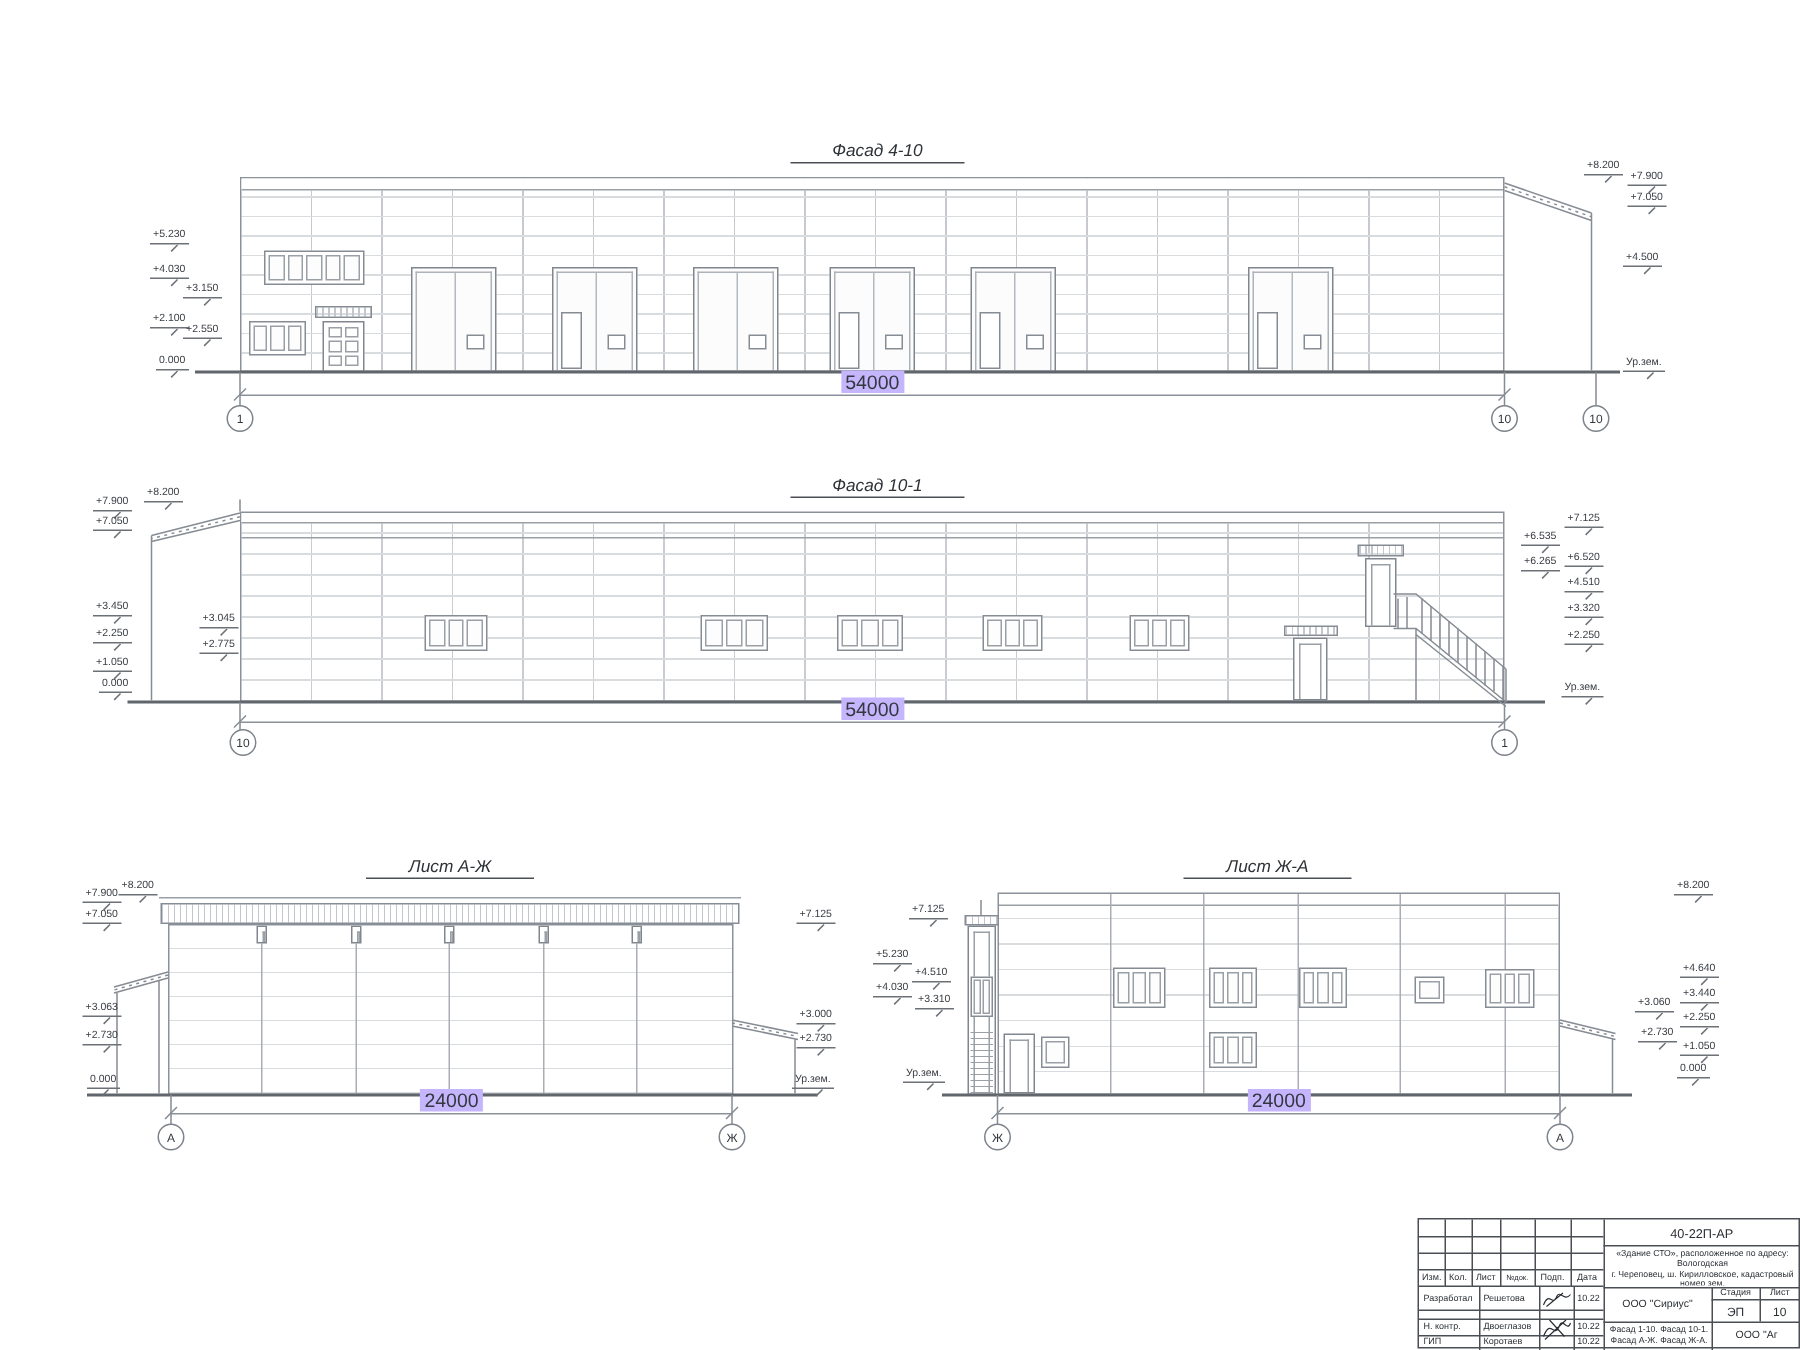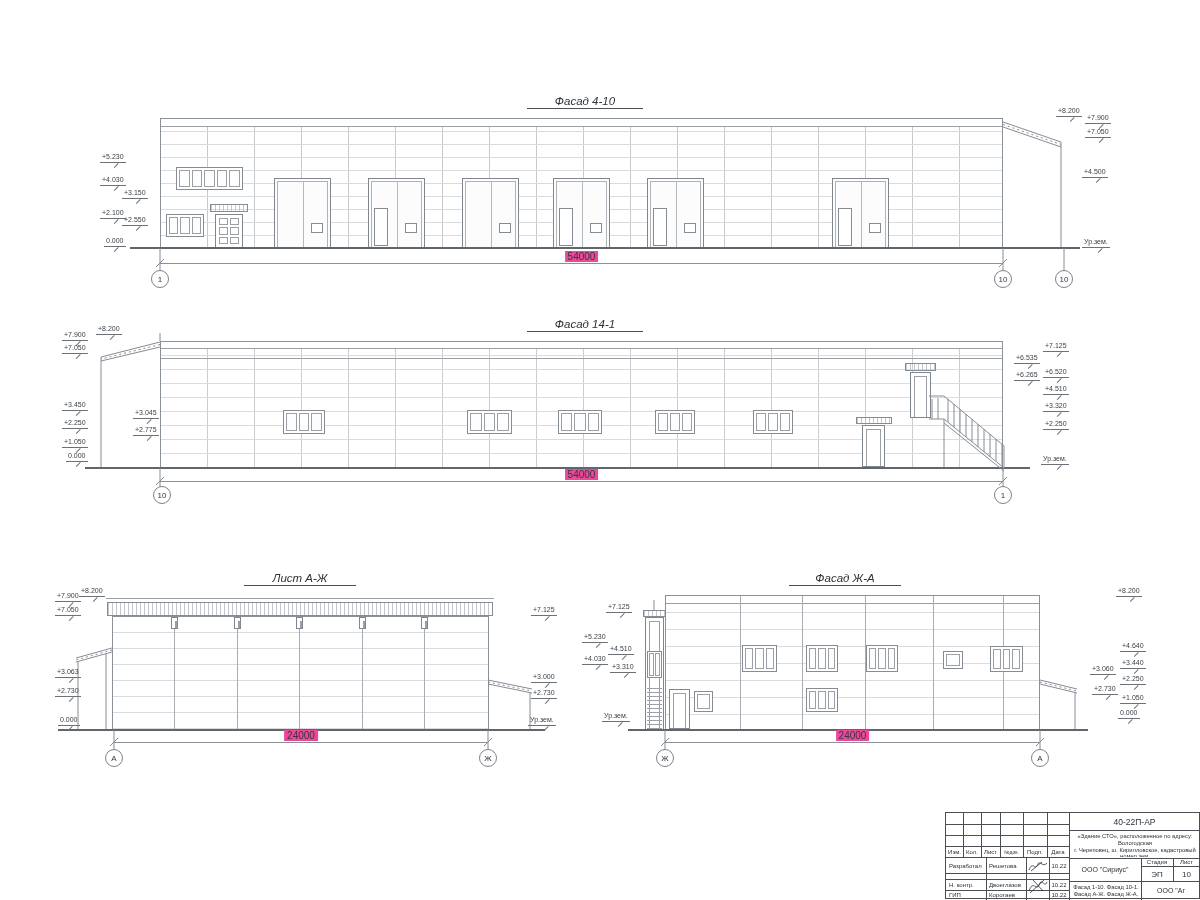--- a/index.html
+++ b/index.html
@@ -34,22 +34,22 @@
   .gdoor{position:absolute;border:1px solid #80868e;background:#fff;display:grid;
          grid-template-columns:1fr 1fr;grid-template-rows:1fr 1fr 1fr;gap:2px;padding:3px;}
   .gdoor i{border:1px solid #9aa0a6;}
   .ground{position:absolute;height:2px;background:#61666d;}
 
   .ftitle{position:absolute;font-style:italic;font-size:11.5px;color:#2e3237;text-align:center;
           border-bottom:1px solid #4a4f55;padding:0 4px 1px 4px;}
 
   .dim{position:absolute;height:10px;}
   .dim .ln{position:absolute;left:0;right:0;bottom:0;height:1px;background:#8b9199;}
-  .dim .dl{position:absolute;left:50%;transform:translateX(-50%);bottom:2px;font-size:10px;
-           background:#ec4899;padding:0 3px;color:#34383e;white-space:nowrap;}
+  .dim .dl{position:absolute;left:50%;transform:translateX(-50%);bottom:2px;font-size:13px;
+           background:#c4b5fd;padding:0 3px;color:#34383e;white-space:nowrap;}
 
   .emk{position:absolute;font-size:7px;line-height:8px;color:#3a3e44;white-space:nowrap;}
   .emk .emk-lbl{display:inline-block;border-bottom:1px solid #6c7178;padding:0 2px 1px 2px;}
   .emk:after{content:"";position:absolute;right:1px;top:100%;width:6px;height:6px;
              border-left:1px solid #6c7178;transform:rotate(45deg);transform-origin:top left;}
 
   .axis{position:absolute;width:18px;height:18px;border:1px solid #7d838b;border-radius:50%;
         background:#fff;font-size:8px;display:flex;align-items:center;justify-content:center;color:#34383e;}
 
   svg.overlay{position:absolute;left:0;top:0;pointer-events:none;}
@@ -126,21 +126,21 @@
       <span class="mid"></span>
       <span class="pd" style="left:5px;height:38px"></span>
       <span class="sqw" style="left:36px;top:44px"></span>
     </div>
   <div class="ground" style="left:130px;top:247px;width:950px"></div>
   <div class="dim" style="left:160px;top:254px;width:843px">
     <span class="ln"></span>
       <span class="dl">54000</span>
   </div>
 
-  <div class="ftitle" style="left:527px;top:318px;width:116px">Фасад 14-1</div>
+  <div class="ftitle" style="left:527px;top:318px;width:116px">Фасад 10-1</div>
   <div class="wall wall2" style="left:160px;top:341px;width:843px;height:127px">
     <div class="tband" style="height:7px"></div>
     <div class="hline" style="left:0;right:0;top:16px"></div>
   </div>
   <div class="win" style="left:283px;top:410px;width:42px;height:24px">
       <i></i>
       <i></i>
       <i></i>
     </div>
   <div class="win" style="left:467px;top:410px;width:45px;height:24px">
@@ -186,21 +186,21 @@
   <div class="door" style="left:234px;top:617px;width:7px;height:12px"></div>
   <div class="door" style="left:296px;top:617px;width:7px;height:12px"></div>
   <div class="door" style="left:359px;top:617px;width:7px;height:12px"></div>
   <div class="door" style="left:421px;top:617px;width:7px;height:12px"></div>
   <div class="ground" style="left:58px;top:729px;width:487px"></div>
   <div class="dim" style="left:114px;top:733px;width:374px">
     <span class="ln"></span>
       <span class="dl">24000</span>
   </div>
 
-  <div class="ftitle" style="left:789px;top:572px;width:112px">Фасад Ж-А</div>
+  <div class="ftitle" style="left:789px;top:572px;width:112px">Лист Ж-А</div>
   <div class="wall wall4" style="left:665px;top:595px;width:375px;height:135px">
     <div class="tband" style="height:8px"></div>
   </div>
   <div class="vline" style="left:740px;top:596px;height:133px"></div>
   <div class="vline" style="left:802px;top:596px;height:133px"></div>
   <div class="vline" style="left:865px;top:596px;height:133px"></div>
   <div class="vline" style="left:933px;top:596px;height:133px"></div>
   <div class="vline" style="left:1003px;top:596px;height:133px"></div>
   <div class="win" style="left:742px;top:645px;width:35px;height:27px">
       <i></i>

